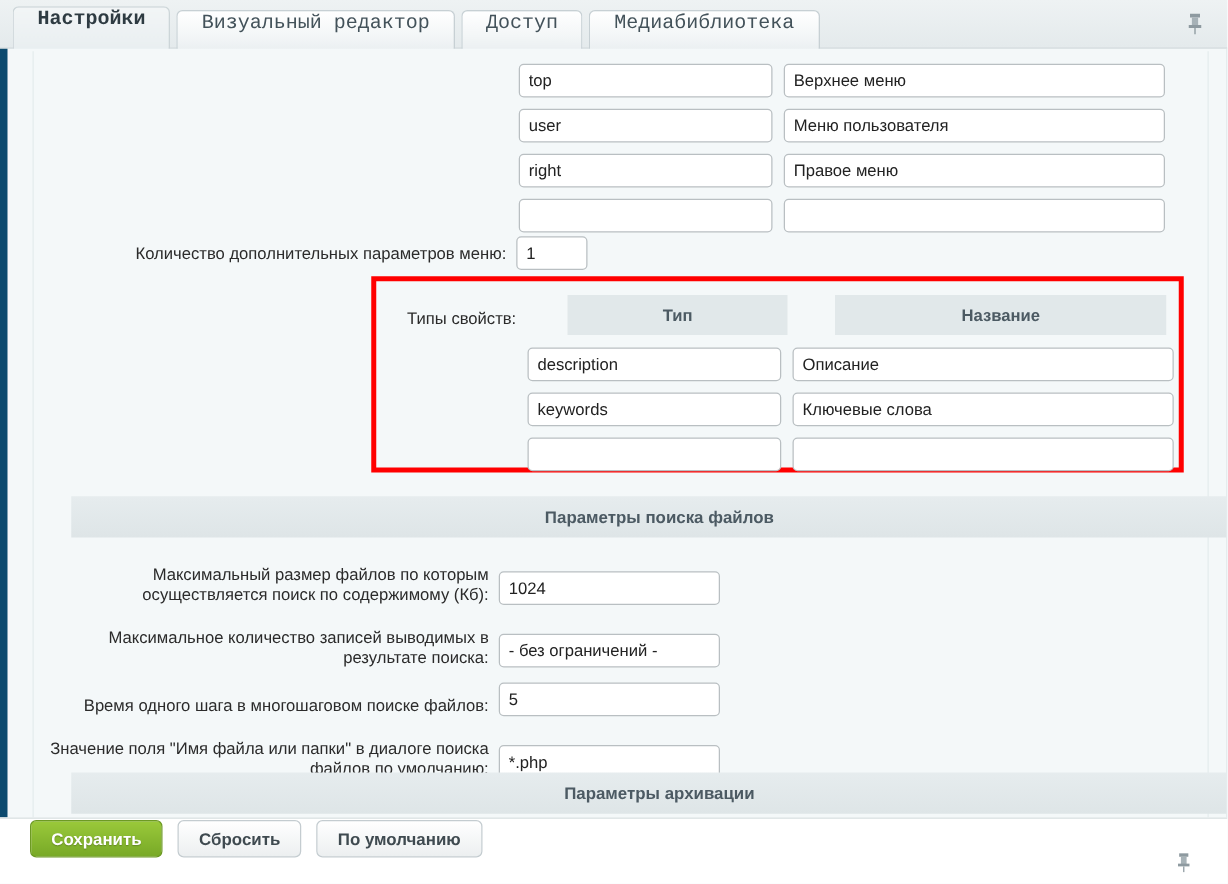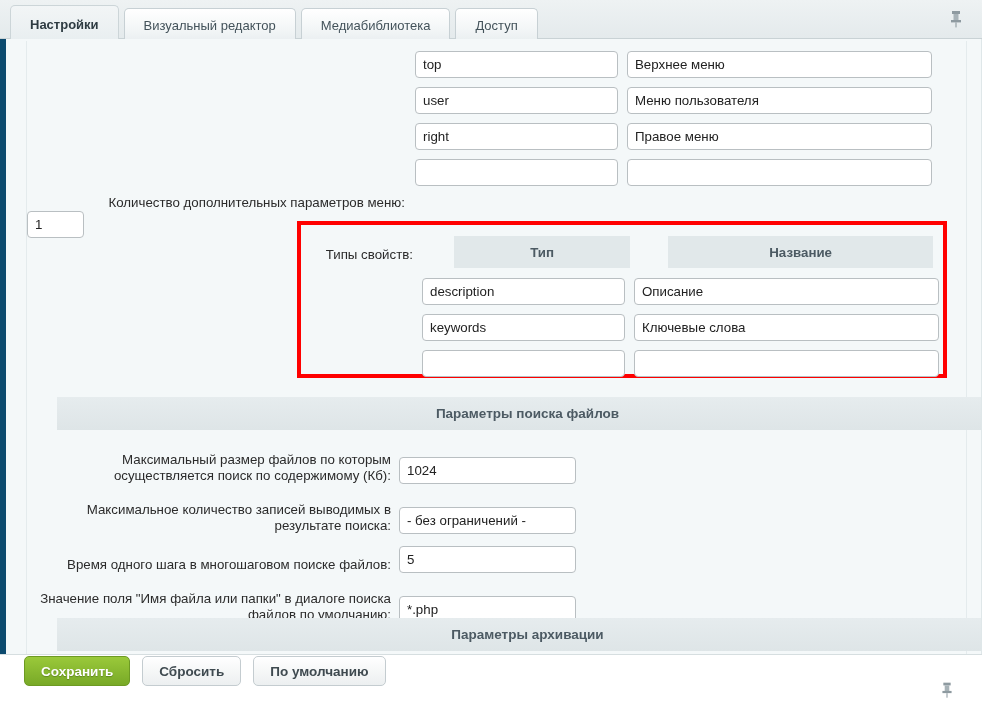--- a/index.html
+++ b/index.html
@@ -28,30 +28,30 @@
     position: absolute;
     left: 10px; top: 5px;
     display: flex;
     align-items: flex-end;
     gap: 5px;
   }
   .tab {
     height: 34px;
     padding: 0 19px;
     display: flex;
-    align-items: center;
     justify-content: center;
-    font-size: 13px;
+    font-size: 16px;
     color: #43525a;
     border: 1px solid #c7d0d4;
     border-bottom: none;
     border-radius: 5px 5px 0 0;
     background: linear-gradient(to bottom, #ffffff 0%, #f3f6f7 60%, #e9eef0 100%);
     white-space: nowrap;
     cursor: pointer;
+    font-family: Liberation Mono, monospace;
   }
   .tab.active {
     font-weight: bold;
     color: #2e3b42;
     background: linear-gradient(to bottom, #f2f5f6 0%, #e8eef0 100%);
     border-color: #ccd5d8;
     height: 37px;
   }
   .pin-top {
     position: absolute;
@@ -129,21 +129,20 @@
   .col-b { width: 347px; }
   .col-a input.txt { width: 203px; }
   .col-b input.txt { width: 305px; }
 
   
   .countrow {
     position: absolute;
     left: 0; top: 148px;
     width: 941px;
     display: flex;
-    flex-direction: column;
   }
   .countrow .lbl { width: 386px; padding-top: 6px; }
   .countrow input.txt { width: 57px; }
 
   
   .redbox {
     position: absolute;
     left: 270px; top: 180px;
     width: 650px;
     height: 157px;
@@ -257,24 +256,24 @@
 
   <div class="tabbar">
     <div class="tabs">
       <div class="tab active">
         <span>Настройки</span>
       </div>
       <div class="tab">
         <span>Визуальный редактор</span>
       </div>
       <div class="tab">
+        <span>Доступ</span>
+      </div>
+      <div class="tab">
         <span>Медиабиблиотека</span>
-      </div>
-      <div class="tab">
-        <span>Доступ</span>
       </div>
     </div>
 
     <div class="pin-top">
       <svg width="24" height="24" viewBox="0 0 24 24" aria-hidden="true">
         <rect x="8" y="4" width="8" height="3" fill="#8e9aa0"></rect>
         <rect x="9.5" y="7" width="5" height="7" fill="#a7b2b7"></rect>
         <rect x="7" y="13" width="10" height="2.4" fill="#8e9aa0"></rect>
         <rect x="11.4" y="15.4" width="1.2" height="5" fill="#97a2a8"></rect>
       </svg>

